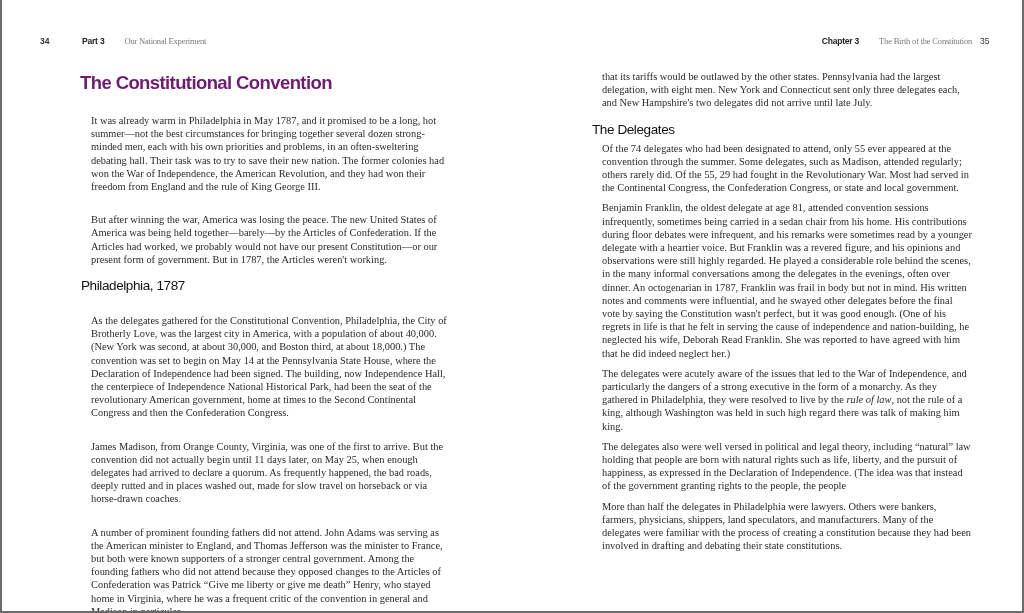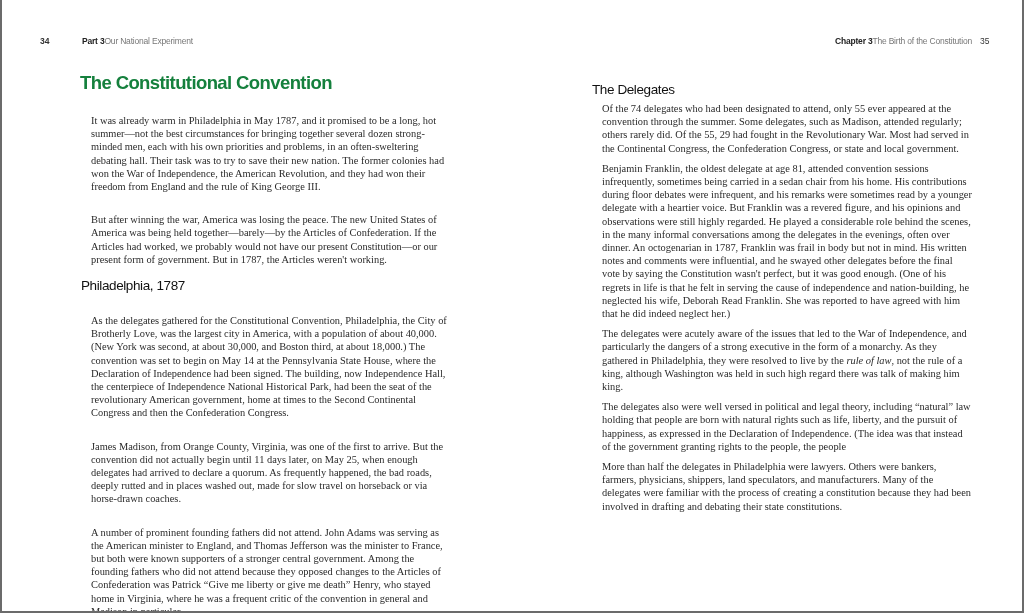--- a/index.html
+++ b/index.html
@@ -17,21 +17,21 @@
   .page.left { left: 0; width: 512px; }
   .page.right { left: 512px; width: 512px; }
 
   .running-head {
     position: absolute; top: 36px;
     font-family: "Liberation Sans", sans-serif;
     font-size: 8.5px; color: #333;
     white-space: nowrap;
   }
   .running-head .label-bold { font-weight: bold; color: #222; letter-spacing: -0.2px; }
-  .running-head .label-light { color: #777; margin-left: 0; letter-spacing: -0.2px; }
+  .running-head .label-light { color: #777; margin-left: 20px; letter-spacing: -0.2px; font-family: Liberation Serif, serif; }
 
   .left .rh-num { position: absolute; left: 38px; top: 36px; font-weight: bold; }
   .left .rh-title { position: absolute; left: 80px; top: 36px; }
   .right .rh-title { position: absolute; right: 54px; top: 36px; }
   .right .rh-num { position: absolute; left: 466px; top: 36px; }
 
   .column {
     position: absolute;
     font-family: "Liberation Serif", serif;
     font-size: 10.4px;
@@ -41,21 +41,21 @@
   .left .column { left: 79px; top: 72px; width: 370px; }
   .right .column { left: 78px; top: 70px; width: 380px; }
 
   h1.h1 {
     font-family: "Liberation Sans", sans-serif;
     font-weight: bold;
     font-size: 18.5px;
     line-height: 22px;
     letter-spacing: -0.6px;
     margin: 0 0 14px -1px;
-    color: #15803d;
+    color: #701a75;
   }
   h2.h2 {
     font-family: "Liberation Sans", sans-serif;
     font-weight: normal;
     font-size: 13.5px;
     line-height: 16px;
     letter-spacing: -0.4px;
     margin: 12px 0 4px -10px;
     color: #111;
   }
@@ -93,20 +93,21 @@
     </div>
   </div>
 
   <div class="page right">
     <div class="running-head rh-title">
       <span class="label-bold">Chapter 3</span><span class="label-light">The Birth of the Constitution</span>
     </div>
     <span class="running-head num rh-num">35</span>
 
     <div class="column">
+      <p class="para">that its tariffs would be outlawed by the other states. Pennsylvania had the largest delegation, with eight men. New York and Connecticut sent only three delegates each, and New Hampshire's two delegates did not arrive until late July.</p>
 
       <h2 class="h2">The Delegates</h2>
       <p class="para">Of the 74 delegates who had been designated to attend, only 55 ever appeared at the convention through the summer. Some delegates, such as Madison, attended regularly; others rarely did. Of the 55, 29 had fought in the Revolutionary War. Most had served in the Continental Congress, the Confederation Congress, or state and local government.</p>
       <p class="para">Benjamin Franklin, the oldest delegate at age 81, attended convention sessions infrequently, sometimes being carried in a sedan chair from his home. His contributions during floor debates were infrequent, and his remarks were sometimes read by a younger delegate with a heartier voice. But Franklin was a revered figure, and his opinions and observations were still highly regarded. He played a considerable role behind the scenes, in the many informal conversations among the delegates in the evenings, often over dinner. An octogenarian in 1787, Franklin was frail in body but not in mind. His written notes and comments were influential, and he swayed other delegates before the final vote by saying the Constitution wasn't perfect, but it was good enough. (One of his regrets in life is that he felt in serving the cause of independence and nation-building, he neglected his wife, Deborah Read Franklin. She was reported to have agreed with him that he did indeed neglect her.)</p>
       <p class="para"><span>The delegates were acutely aware of the issues that led to the War of Independence, and particularly the dangers of a strong executive in the form of a monarchy. As they gathered in Philadelphia, they were resolved to live by the </span><em class="ital">rule of law</em><span>, not the rule of a king, although Washington was held in such high regard there was talk of making him king.</span></p>
       <p class="para">The delegates also were well versed in political and legal theory, including “natural” law holding that people are born with natural rights such as life, liberty, and the pursuit of happiness, as expressed in the Declaration of Independence. (The idea was that instead of the government granting rights to the people, the people</p>
       <p class="para">More than half the delegates in Philadelphia were lawyers. Others were bankers, farmers, physicians, shippers, land speculators, and manufacturers. Many of the delegates were familiar with the process of creating a constitution because they had been involved in drafting and debating their state constitutions.</p>
     </div>
   </div>
 

